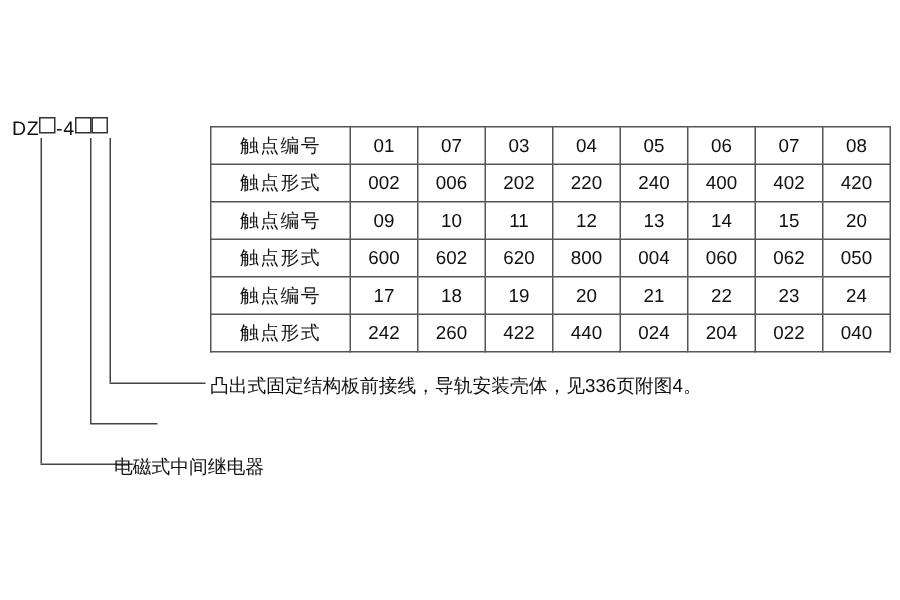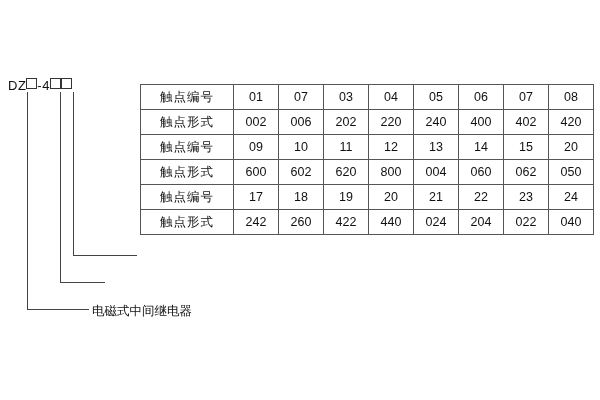--- a/index.html
+++ b/index.html
@@ -81,21 +81,21 @@
 
   
   .note {
     position: absolute;
     font-size: 12.5px;
     color: #111;
     white-space: nowrap;
   }
   .note-1 { left: 140px; top: 249px; }
   .note-2 { left: 108px; top: 276px; }
-  .note-3 { left: 92px;  top: 303px; }
+  .note-3 { left: 76px;  top: 303px; }
 </style>
 </head>
 <body>
 
 <div id="canvas">
 
   <div class="model-code">
     <span>DZ</span><span class="box"></span><span>-4</span><span class="box"></span><span class="box"></span>
   </div>
 
@@ -174,15 +174,16 @@
           <td class="cell">440</td>
           <td class="cell">024</td>
           <td class="cell">204</td>
           <td class="cell">022</td>
           <td class="cell">040</td>
         </tr>
       </tbody>
     </table>
   </div>
 
+  <div class="note note-1">凸出式固定结构板前接线，导轨安装壳体，见336页附图4。</div>
   <div class="note note-3">电磁式中间继电器</div>
 
 </div>
 
 </body></html>

